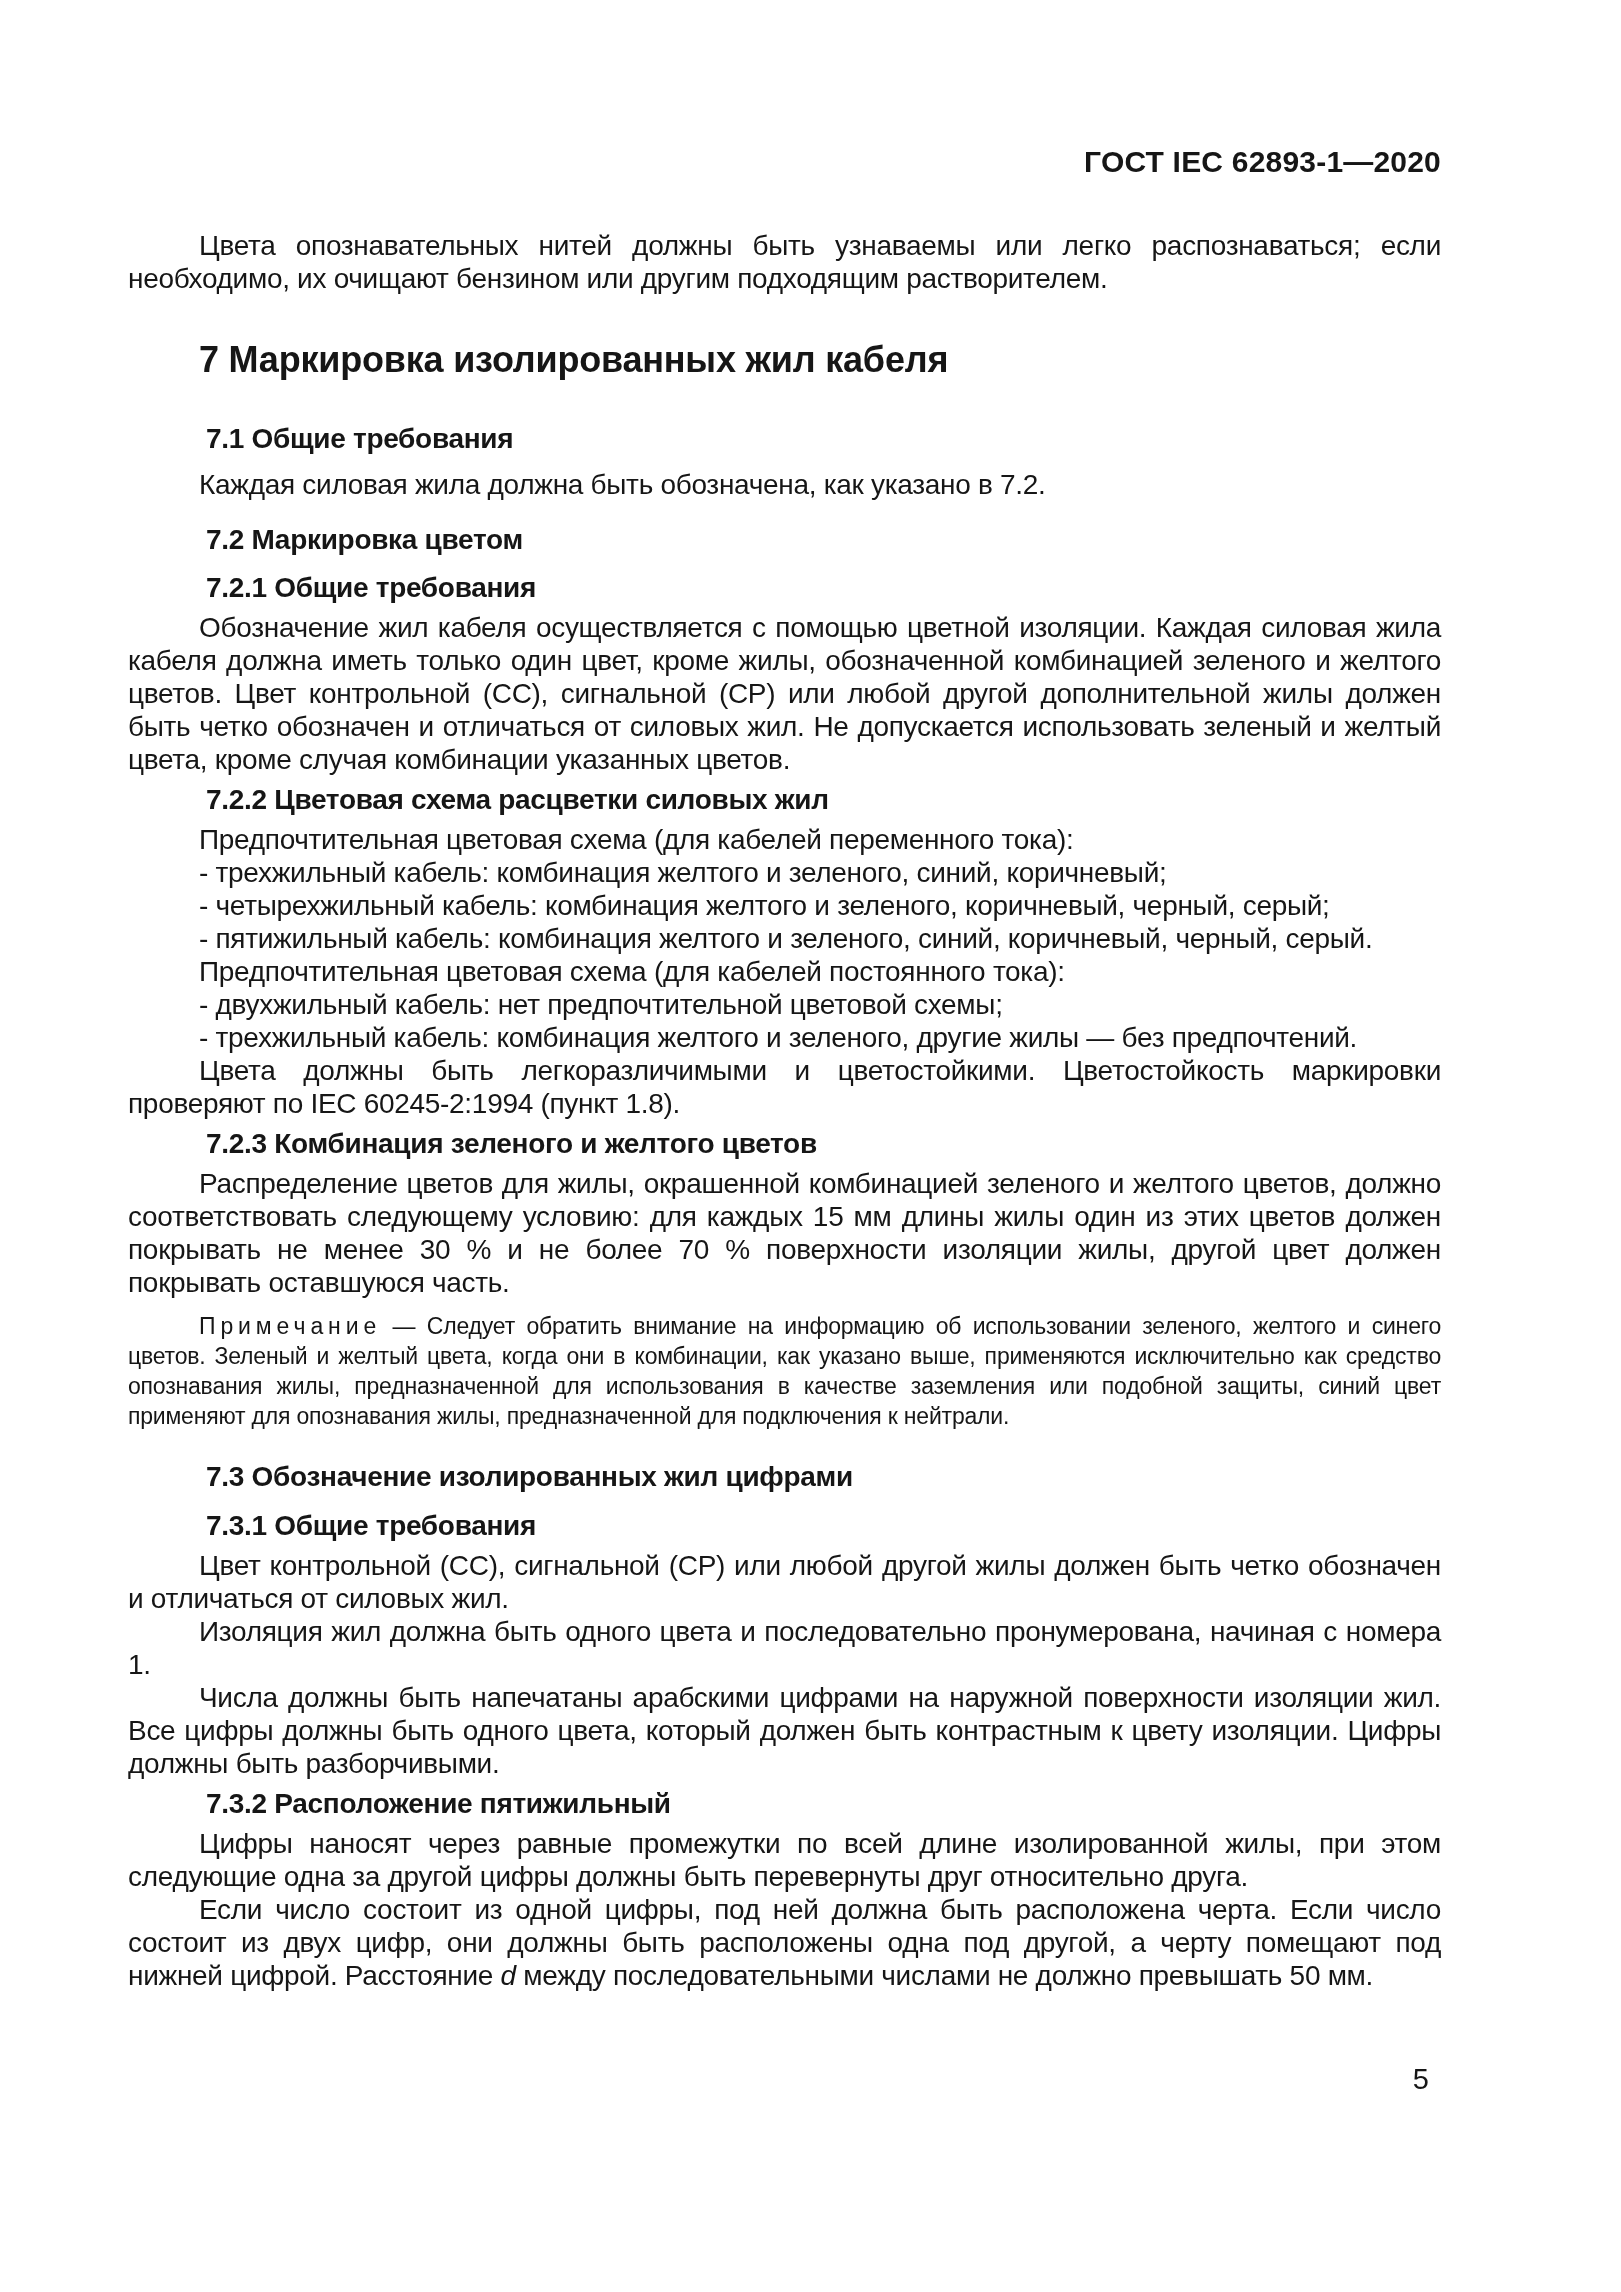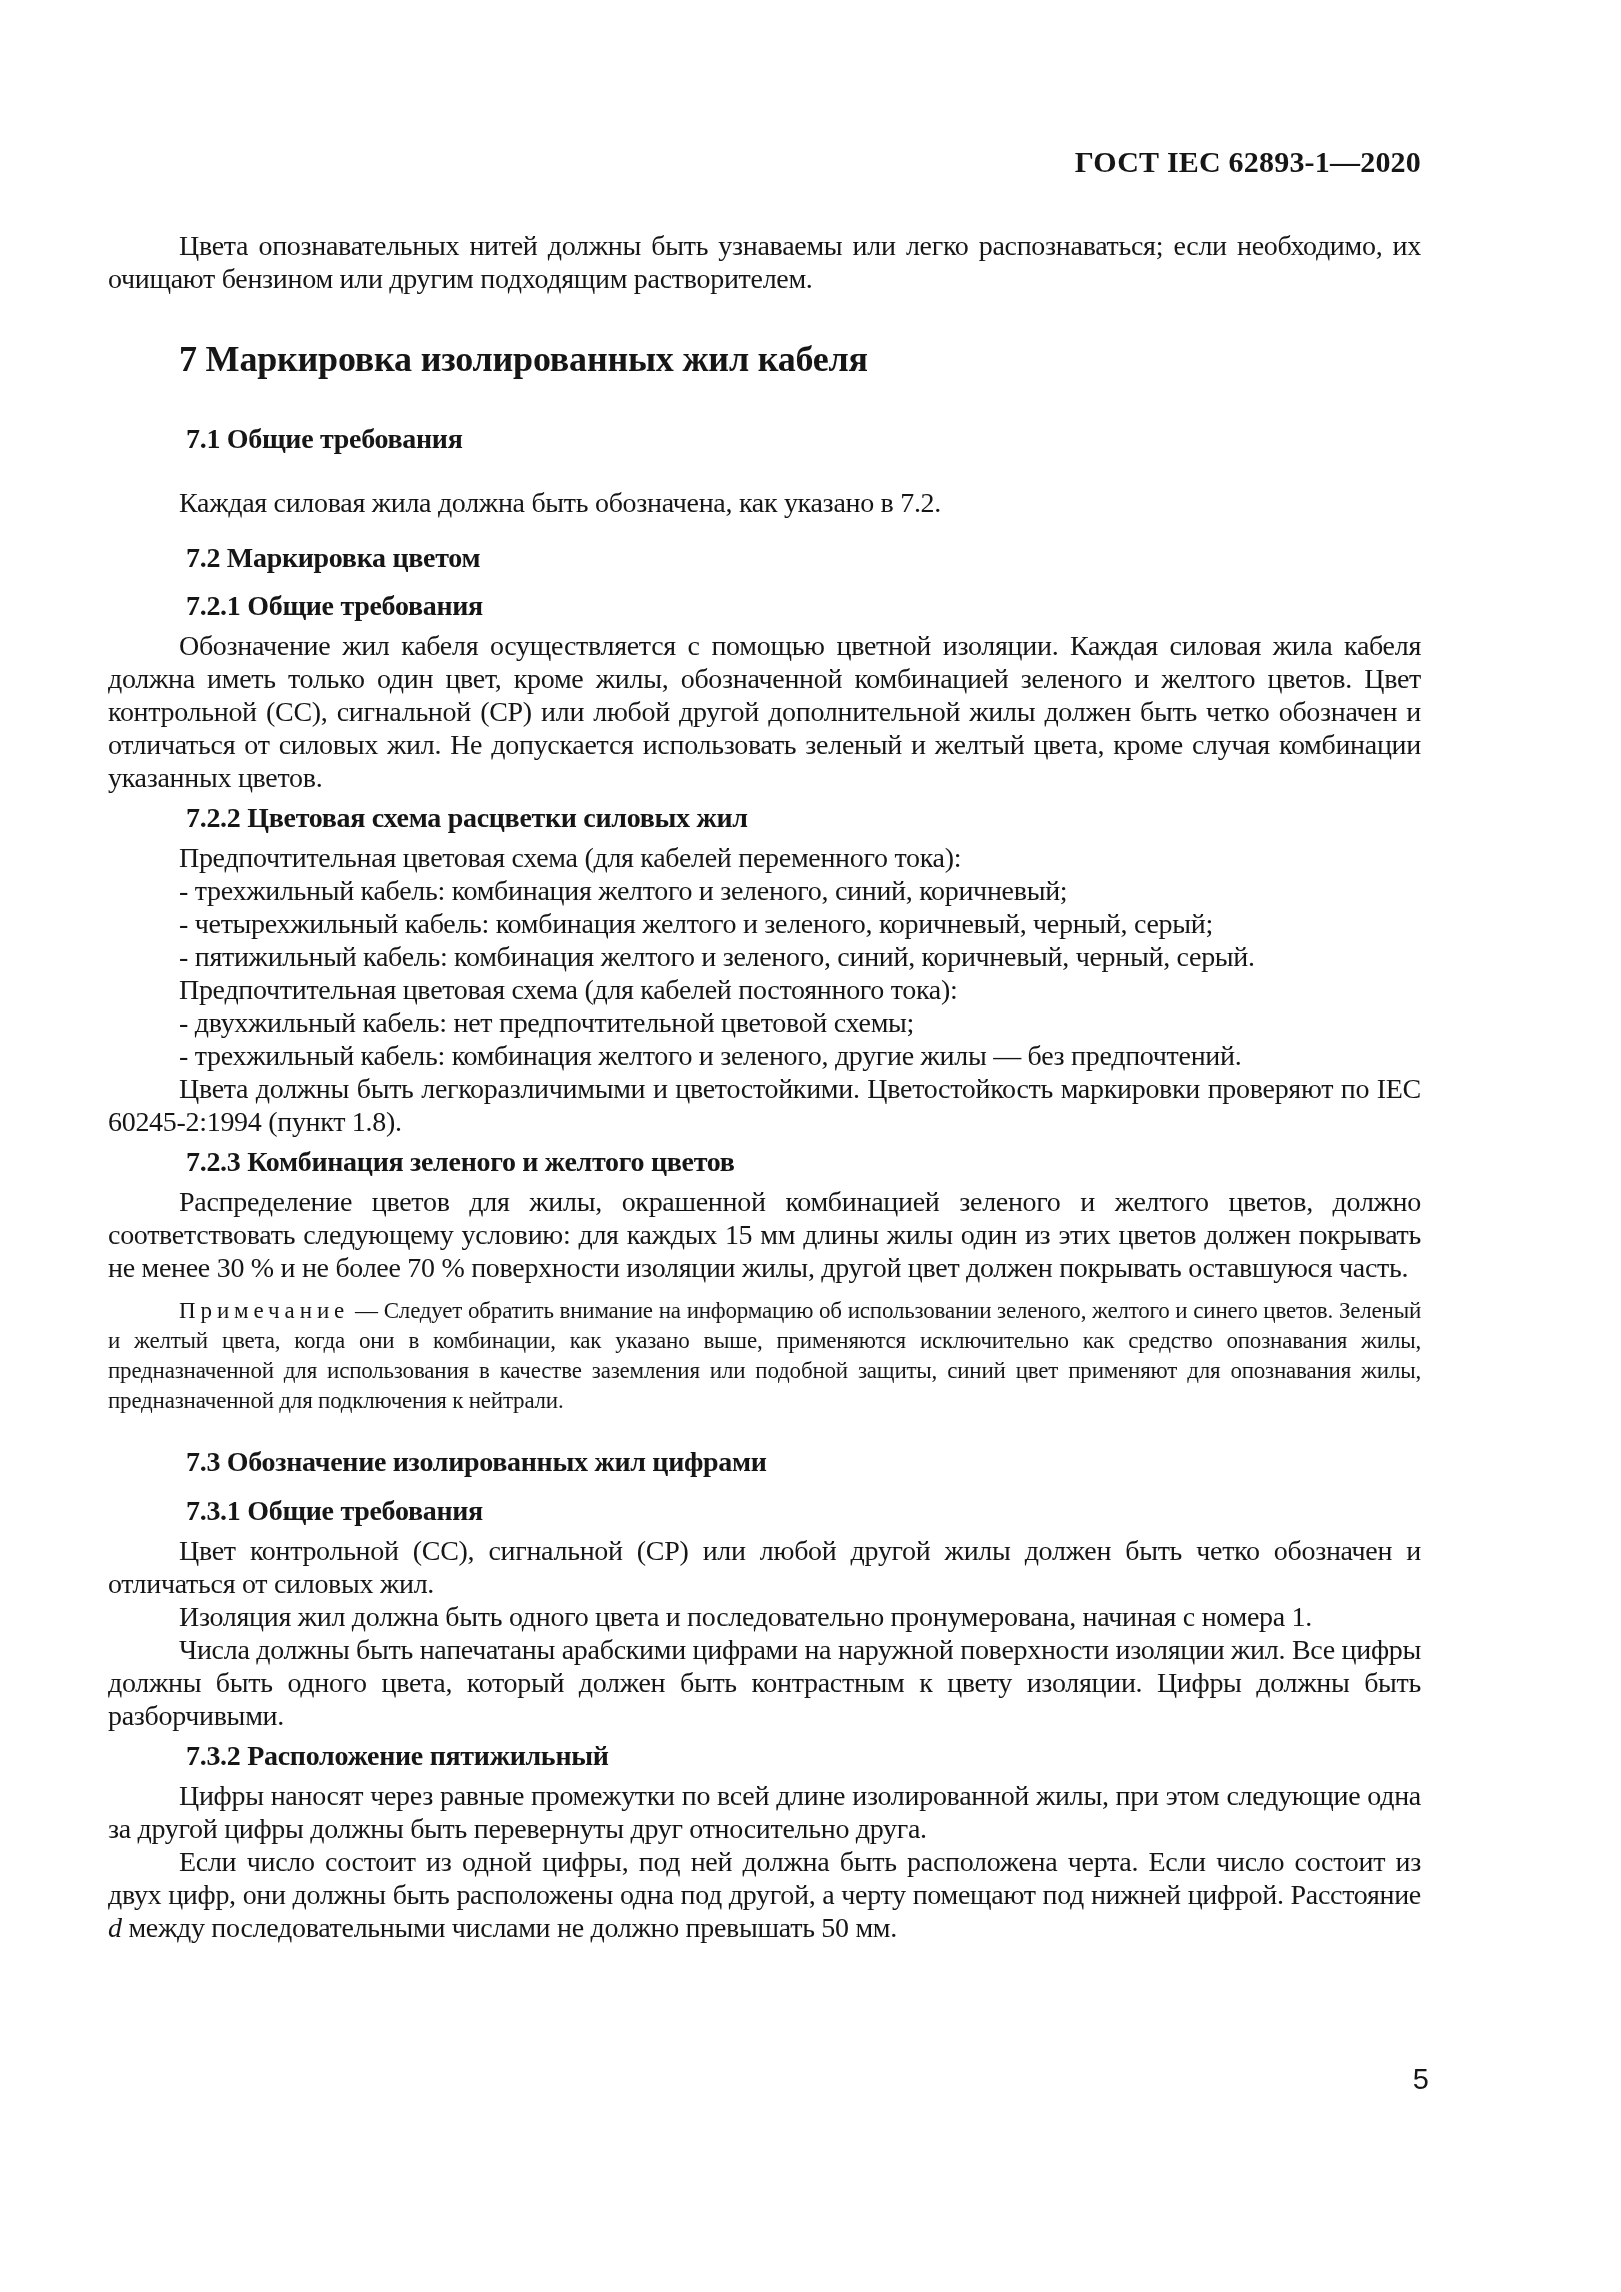--- a/index.html
+++ b/index.html
@@ -7,24 +7,23 @@
     position: relative;
     width: 1621px;
     height: 2293px;
     background: #ffffff;
     font-family: "Liberation Sans", sans-serif;
     color: #161616;
     overflow: hidden;
   }
   .column {
     position: absolute;
-    left: 108px;
+    left: 128px;
     top: 0;
     width: 1313px;
-    font-family: Liberation Serif, serif;
   }
   .doc-header {
     margin-top: 145px;
     text-align: right;
     font-weight: bold;
     font-size: 30px;
     line-height: 33px;
     letter-spacing: 0.2px;
   }
   .p {
@@ -46,21 +45,21 @@
   .h2, .h3 {
     font-size: 28px;
     line-height: 33px;
     font-weight: bold;
     text-indent: 71px;
     margin: 7px;
     letter-spacing: -0.3px;
   }
   .mt-intro   { margin-top: 51px; }
   .mt-s71     { margin-top: 43px; }
-  .mt-p-after-h { margin-top: 31px; }
+  .mt-p-after-h { margin-top: 13px; }
   .mt-s72     { margin-top: 21.6px; }
   .mt-s721    { margin-top: 15.7px; }
   .mt-s73     { margin-top: 29px; }
   .mt-s731    { margin-top: 15.7px; }
   .note {
     font-size: 23px;
     line-height: 30px;
     text-align: justify;
     text-indent: 71px;
     letter-spacing: -0.2px;

